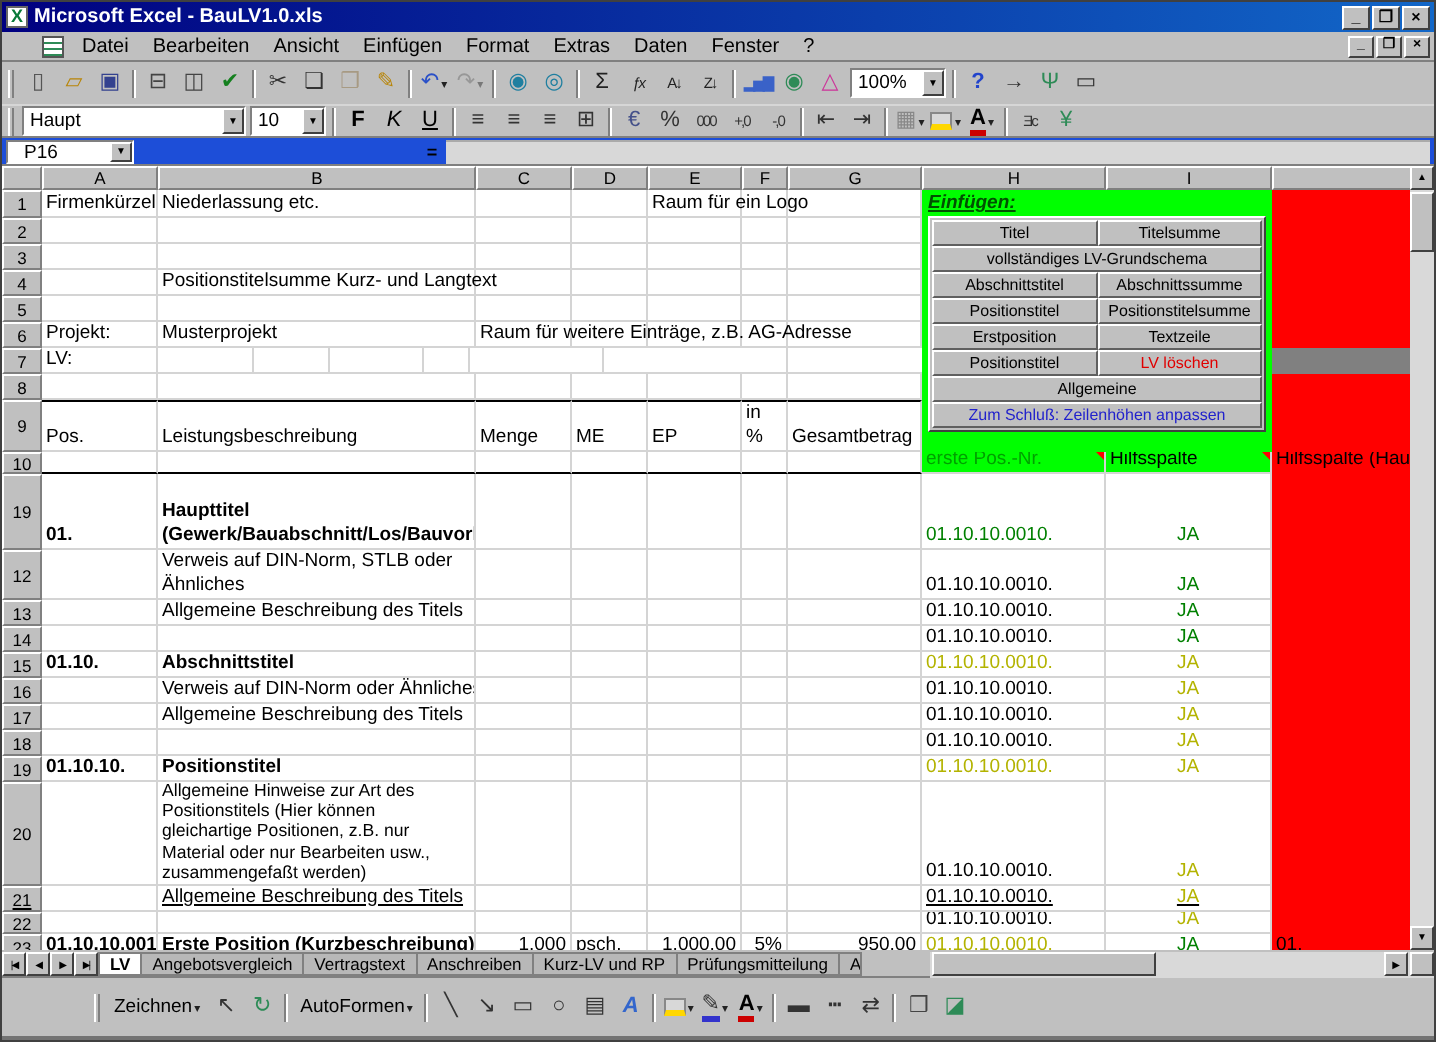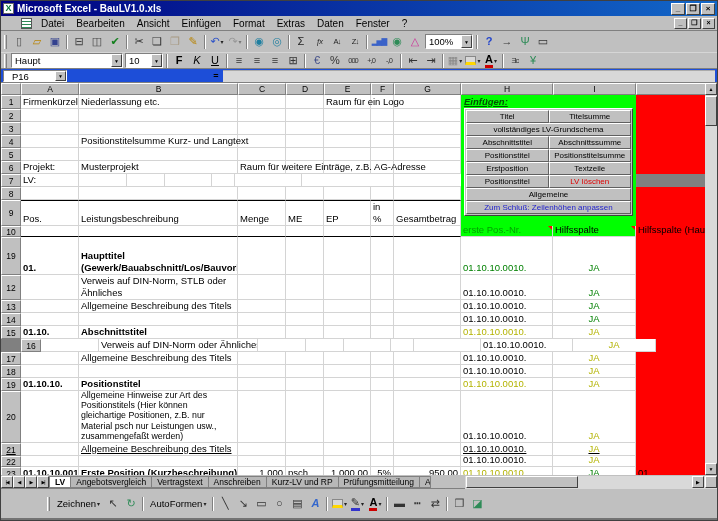--- a/index.html
+++ b/index.html
@@ -69,21 +69,21 @@
   
   .gridwrap { position:relative; height:392px; background:#808080; overflow:hidden; }
   .sheet { position:absolute; left:0; top:0; width:706px; }
   .colrow { display:flex; height:12px; }
   .corner,.colhdr,.gut { background:#c0c0c0; border:1px solid;
         border-color:#fff #808080 #808080 #fff; flex:none; }
   .colhdr { font-size:8.5px; display:flex; align-items:center; justify-content:center; }
   .corner { width:20px; }
   .row { display:flex; }
   .gut { width:20px; font-size:8.5px; display:flex; align-items:center; justify-content:center; }
-  .gut.hl { font-weight:normal;margin-left:20px; }
+  .gut.hl { font-weight:normal; }
   .cell { position:relative; flex:none; background:#fff; border-right:1px solid #d4d4d4;
           border-bottom:1px solid #d4d4d4; font-size:9.5px; line-height:11.5px; display:flex;
           align-items:flex-end; padding:0 2px 1px 2px; overflow:hidden; white-space:nowrap; }
   .cell.b { font-weight:bold; }
   .cell.num { justify-content:flex-end; }
   .cell.ctr { justify-content:center; }
   .cell.ov { overflow:visible; z-index:5; }
   .cell.wrap { white-space:normal; }
   .cell.wrap .ct { width:100%; }
   .cell.sm { font-size:8.8px; line-height:10.2px; }
@@ -723,21 +723,21 @@
         </div>
         <div class="cell c8 olive ctr" style="width: 83px;">
           <span class="ct">JA</span>
         </div>
         <div class="cell c9" style="width: 71px;"></div>
       </div>
       <div class="row" style="height: 52px;">
         <div class="gut">20</div>
         <div class="cell c0" style="width: 58px;"></div>
         <div class="cell c1 wrap sm" style="width: 159px;">
-          <span class="ct">Allgemeine Hinweise zur Art des Positionstitels (Hier können gleichartige Positionen, z.B. nur Material psch nur Leistungen usw., zusammengefaßt werden)</span>
+          <span class="ct">Allgemeine Hinweise zur Art des Positionstitels (Hier können gleichartige Positionen, z.B. nur Material oder nur Bearbeiten usw., zusammengefaßt werden)</span>
         </div>
         <div class="cell c2" style="width: 48px;"></div>
         <div class="cell c3" style="width: 38px;"></div>
         <div class="cell c4" style="width: 47px;"></div>
         <div class="cell c5" style="width: 23px;"></div>
         <div class="cell c6" style="width: 67px;"></div>
         <div class="cell c7" style="width: 92px;">
           <span class="ct">01.10.10.0010.</span>
         </div>
         <div class="cell c8 olive ctr" style="width: 83px;">

